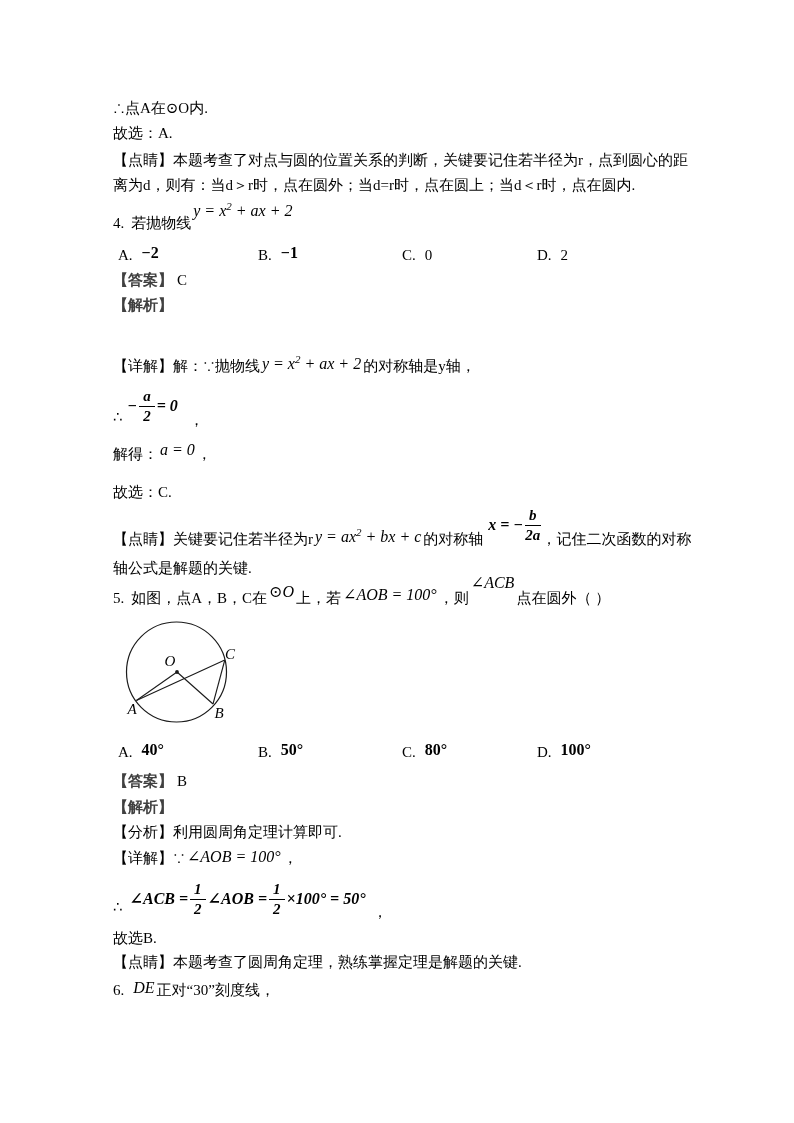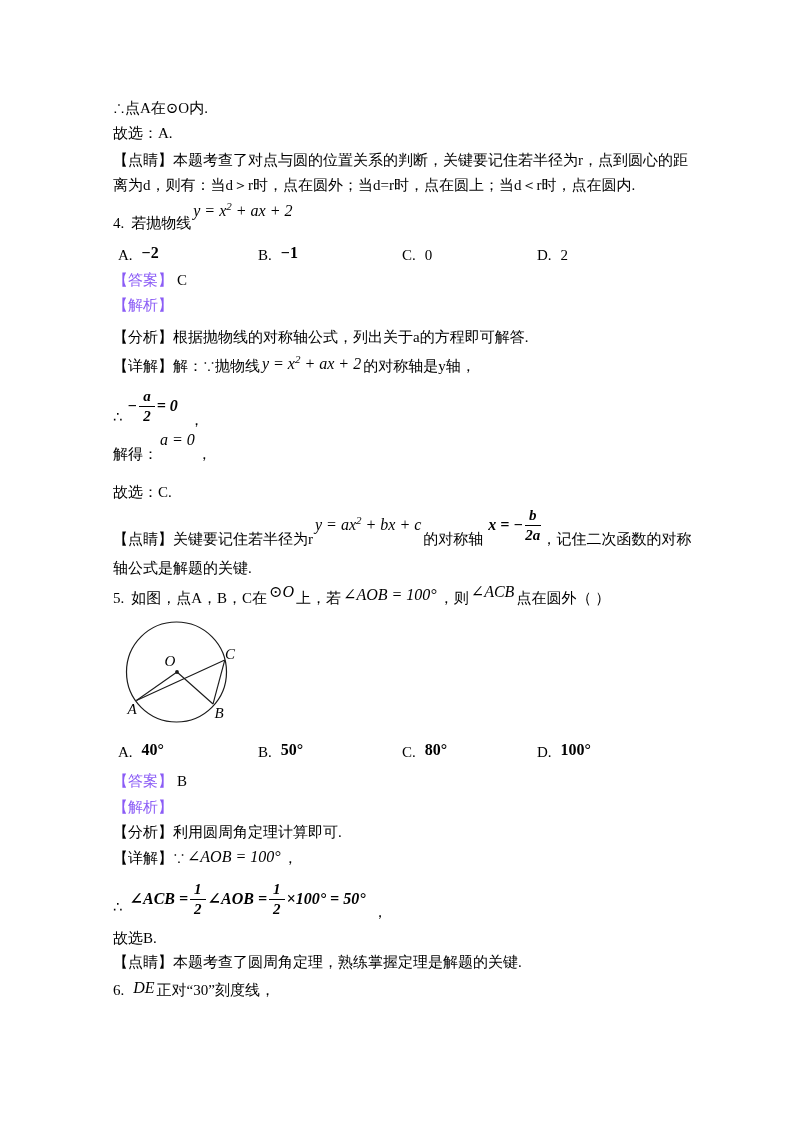--- a/index.html
+++ b/index.html
@@ -1,21 +1,21 @@
 <!DOCTYPE html>
 <html><head>
 <meta charset="utf-8">
 <style>
   html,body{margin:0;padding:0;background:#888;}
   .page{position:relative;width:794px;height:1123px;background:#fff;margin:0 auto;overflow:hidden;
         font-family:"Liberation Serif","DejaVu Serif",serif;color:#000;text-align:right;}
   .content{position:absolute;left:113px;top:96px;width:568px;height:1010px;}
   .line{position:absolute;left:0;font-size:15px;line-height:20px;white-space:nowrap;color:#000;}
   .flexline{display:flex;align-items:flex-end;}
-  .blue{color:#8b5cf6;}
+  .blue{color:#404040;font-weight:bold;}
   .num{margin-right:7px;}
   .math{font-weight:normal;font-style:italic;font-size:16px;line-height:1;padding:0 2px;display:inline-block;}
   .math sup{font-size:11px;line-height:0;}
   .mrow{display:inline-flex;align-items:center;font-weight:bold;font-style:italic;font-size:16px;line-height:1;}
   .mrow>span{margin:0 1px;}
   .frac{display:inline-flex;flex-direction:column;align-items:center;font-weight:bold;font-style:italic;
         font-size:15px;line-height:1.1;margin:0 3px;}
   .fracnum{border-bottom:1.4px solid #000;padding:0 4px 1px;}
   .fracden{padding-top:1px;}
   .optrow{height:20px;width:568px;}
@@ -58,21 +58,20 @@
         <span class="optlabel">D.</span><span class="optval plain">2</span>
       </span>
     </div>
 
     <div class="line" style="top:174px">
       <span class="blue">【答案】</span><span class="answer-letter">C</span>
     </div>
     <div class="line" style="top:199px">
       <span class="blue">【解析】</span>
     </div>
-    <div class="line" style="top:231px">【分析】根据抛物线的对称轴公式，列出关于a的方程即可解答.</div>
 
     <div class="line flexline" style="top:263px;height:17px">
       <span>【详解】解：∵抛物线</span>
       <span class="math" style="margin-bottom:4px"><span>y = x</span><sup>2</sup><span> + ax + 2</span></span>
       <span>的对称轴是y轴，</span>
     </div>
 
     <div class="line flexline" style="top:311px;height:20px">
       <span>∴</span>
       <span class="mrow" style="margin-bottom:3px;margin-left:4px">
@@ -81,49 +80,49 @@
           <span class="fracnum">a</span>
           <span class="fracden">2</span>
         </span>
         <span>= 0</span>
       </span>
       <span style="margin-left:10px;margin-bottom:-3px">，</span>
     </div>
 
     <div class="line flexline" style="top:352px;height:16px">
       <span>解得：</span>
-      <span class="math" style="margin-bottom:16px">a = 0</span>
+      <span class="math" style="margin-bottom:6px">a = 0</span>
       <span>，</span>
     </div>
 
     <div class="line" style="top:386px">故选：C.</div>
 
     <div class="line flexline" style="top:437px;height:16px">
       <span>【点睛】关键要记住若半径为r</span>
-      <span class="math" style="margin-bottom:16px"><span>y = ax</span><sup>2</sup><span> + bx + c</span></span>
+      <span class="math" style="margin-bottom:4px"><span>y = ax</span><sup>2</sup><span> + bx + c</span></span>
       <span>的对称轴</span>
       <span class="mrow" style="margin-bottom:6px;margin-left:4px">
         <span>x = −</span>
         <span class="frac">
           <span class="fracnum">b</span>
           <span class="fracden">2a</span>
         </span>
       </span>
       <span>，记住二次函数的对称</span>
     </div>
     <div class="line" style="top:462px">轴公式是解题的关键.</div>
 
     <div class="line flexline" style="top:496px;height:16px">
       <span class="num">5.</span>
       <span>如图，点A，B，C在</span>
       <span class="math" style="margin-bottom:8px">⊙O</span>
       <span>上，若</span>
       <span class="math" style="margin-bottom:5px">∠AOB = 100°</span>
       <span>，则</span>
-      <span class="math" style="margin-bottom:8px">∠ACB</span>
+      <span class="math" style="margin-bottom:17px">∠ACB</span>
       <span>点在圆外（  ）</span>
     </div>
 
     <svg class="diagram" style="left:-6px;top:519px" width="150" height="114" viewBox="0 0 150 114">
       <circle cx="69.5" cy="57" r="50" fill="none" stroke="#1a1a1a" stroke-width="1.2"></circle>
       <line x1="29.4" y1="85.5" x2="70" y2="57" stroke="#1a1a1a" stroke-width="1.1"></line>
       <line x1="70" y1="57" x2="106" y2="89" stroke="#1a1a1a" stroke-width="1.1"></line>
       <line x1="29.4" y1="85.5" x2="117.8" y2="45" stroke="#1a1a1a" stroke-width="1.1"></line>
       <line x1="117.8" y1="45" x2="106" y2="89" stroke="#1a1a1a" stroke-width="1.1"></line>
       <circle cx="70" cy="57" r="1.9" fill="#1a1a1a"></circle>

